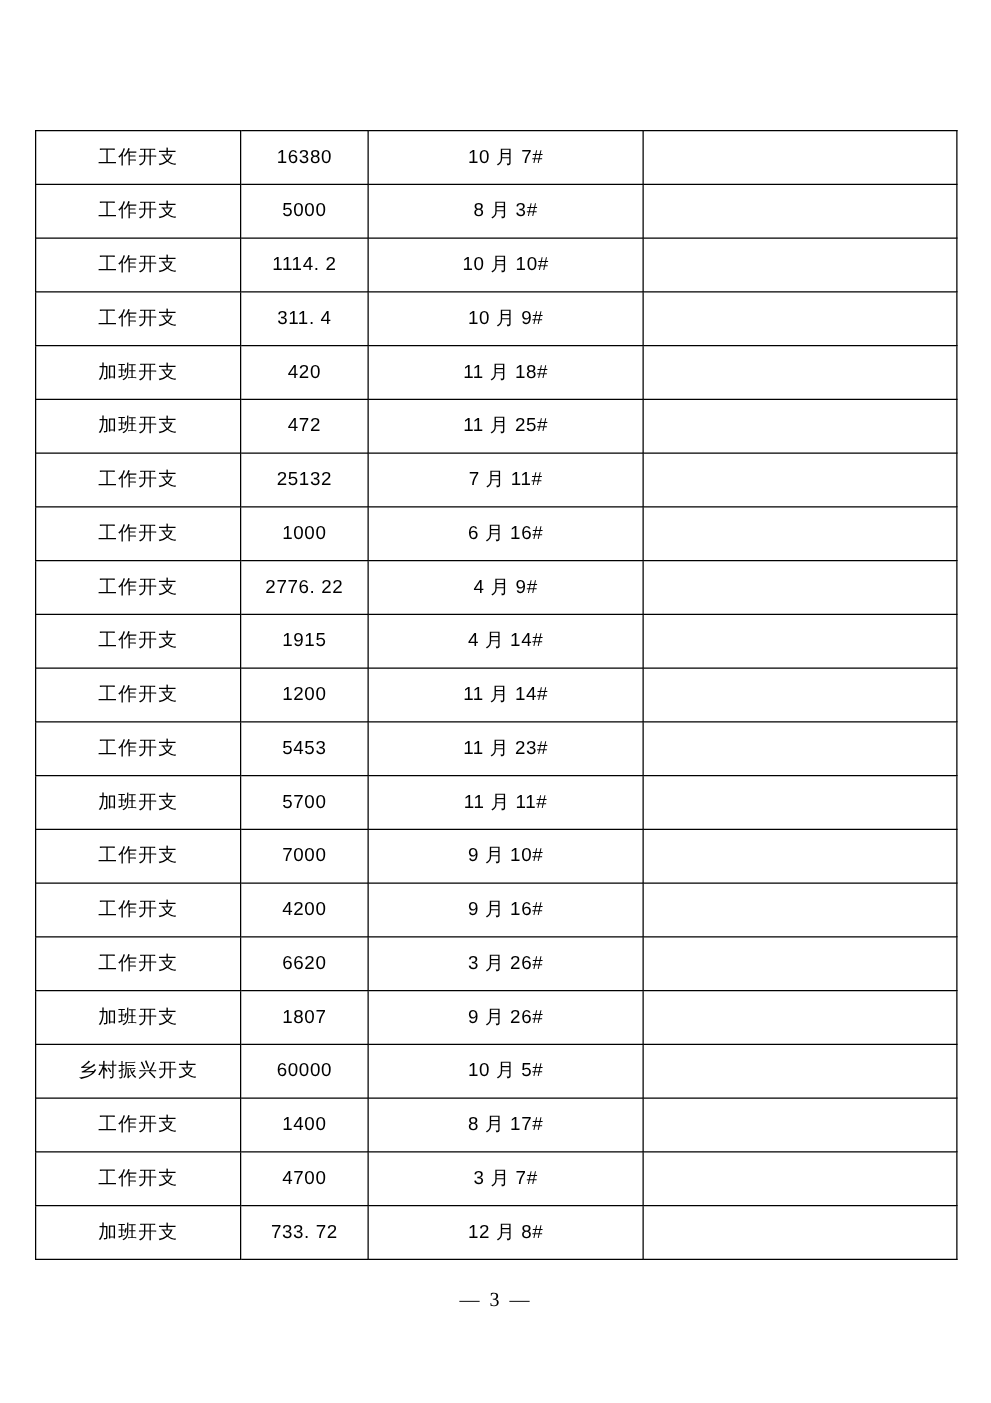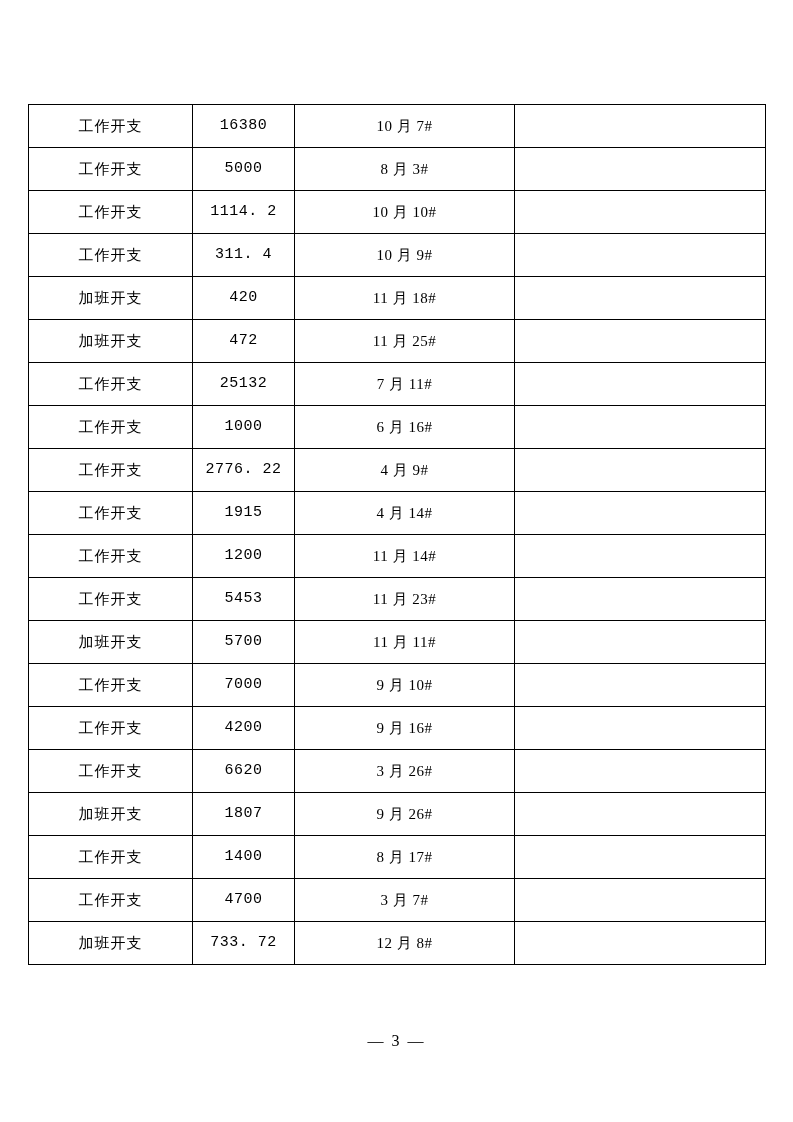--- a/index.html
+++ b/index.html
@@ -46,26 +46,26 @@
   col.c2 { width: 102px; }
   col.c3 { width: 220px; }
   col.c4 { width: 251px; }
 
   td.cat {
     font-family: "Liberation Serif", "DejaVu Serif", serif;
     letter-spacing: 1px;
     font-size: 15px;
   }
   td.amt {
-    font-family: Liberation Mono, monospace;
+    font-family: Liberation Sans, sans-serif;
     font-size: 15px;
     letter-spacing: 0.5px;
   }
   td.date {
-    font-family: Liberation Serif, serif;
+    font-family: Liberation Sans, sans-serif;
     font-size: 15px;
     letter-spacing: 0.5px;
   }
   td.blank {
     font-size: 15px;
   }
   .page-number {
     position: absolute;
     left: 0;
     top: 1032px;
@@ -186,20 +186,26 @@
             <td class="date">3 月 26#</td>
             <td class="blank"></td>
           </tr>
           <tr>
             <td class="cat">加班开支</td>
             <td class="amt">1807</td>
             <td class="date">9 月 26#</td>
             <td class="blank"></td>
           </tr>
           <tr>
+            <td class="cat">乡村振兴开支</td>
+            <td class="amt">60000</td>
+            <td class="date">10 月 5#</td>
+            <td class="blank"></td>
+          </tr>
+          <tr>
             <td class="cat">工作开支</td>
             <td class="amt">1400</td>
             <td class="date">8 月 17#</td>
             <td class="blank"></td>
           </tr>
           <tr>
             <td class="cat">工作开支</td>
             <td class="amt">4700</td>
             <td class="date">3 月 7#</td>
             <td class="blank"></td>

